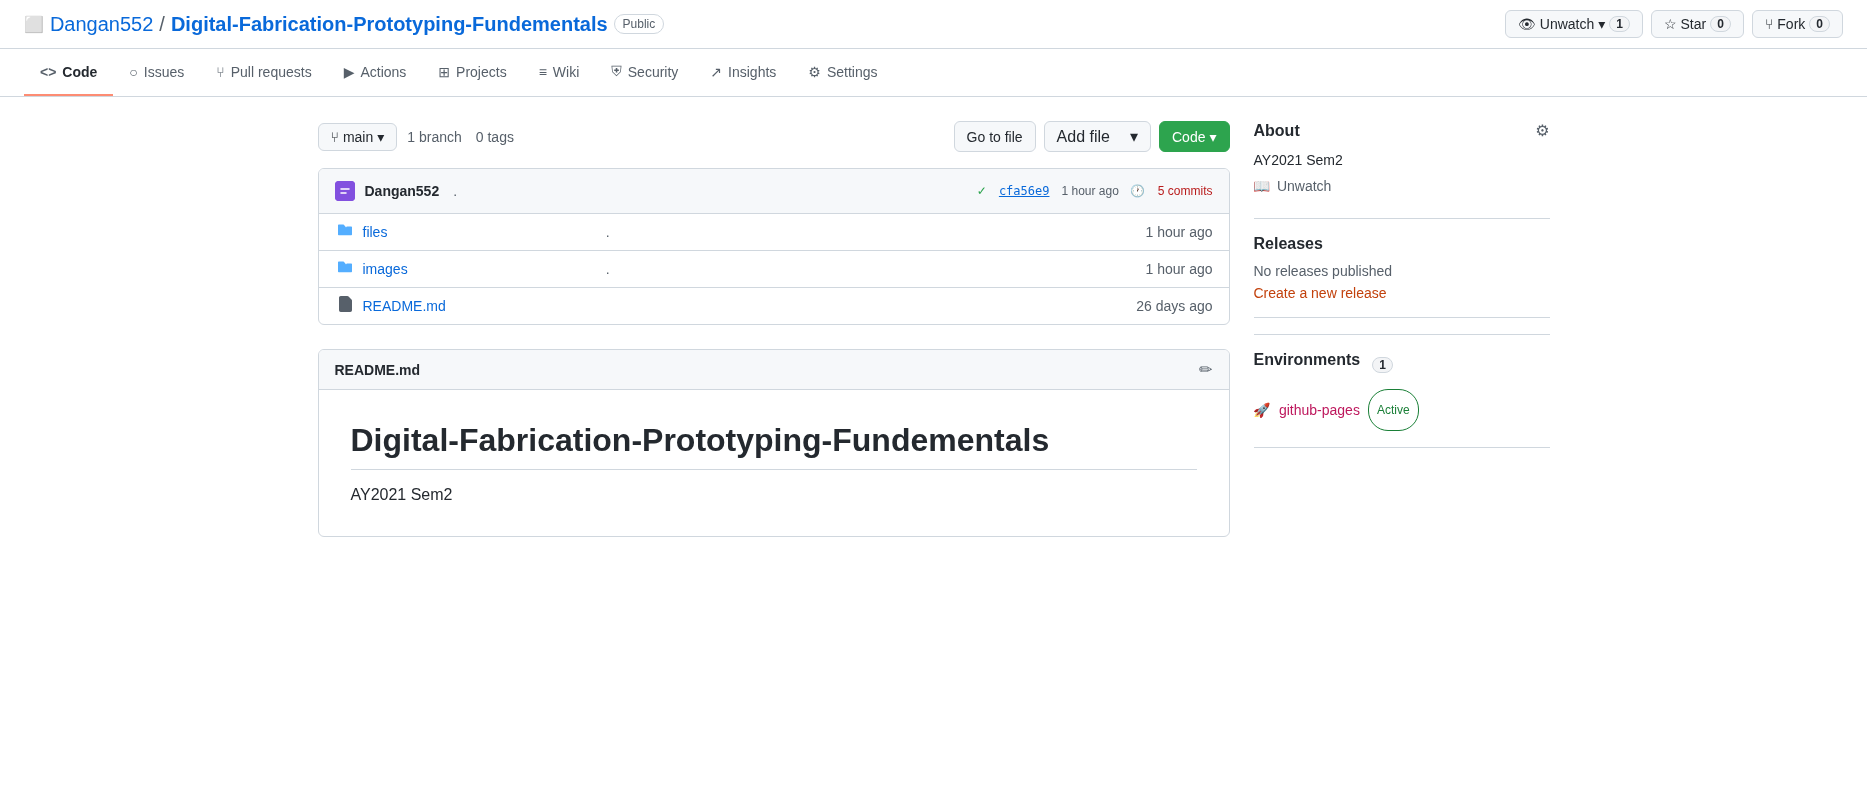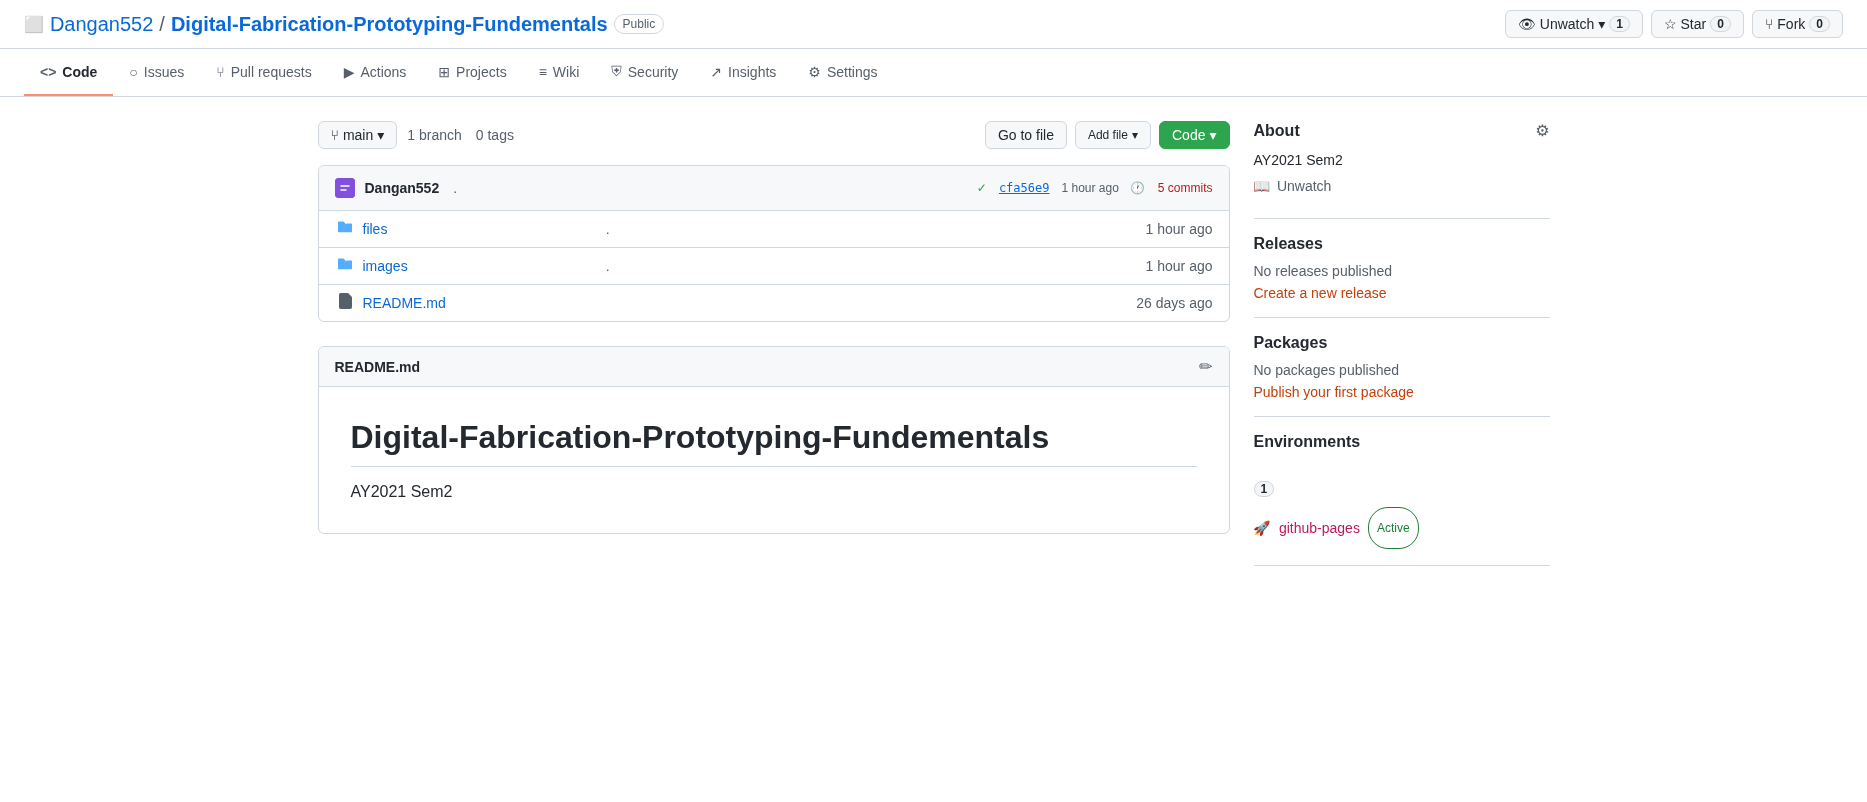--- a/index.html
+++ b/index.html
@@ -131,27 +131,27 @@
       border: 1px solid #d0d7de;
       border-radius: 6px;
       background: #f6f8fa;
       cursor: pointer;
       font-size: 14px;
       color: #24292f;
     }
     .add-file-btn {
       display: flex;
       align-items: center;
-      gap: 4px;
+      gap: 20px;
       padding: 5px 12px;
       border: 1px solid #d0d7de;
       border-radius: 6px;
       background: #f6f8fa;
       cursor: pointer;
-      font-size: 12px;
+      font-size: 16px;
       color: #24292f;
     }
     .code-btn {
       display: flex;
       align-items: center;
       gap: 4px;
       padding: 5px 12px;
       border: 1px solid #2da44e;
       border-radius: 6px;
       background: #2da44e;
@@ -246,24 +246,23 @@
       text-decoration: none;
       font-size: 14px;
       margin-bottom: 6px;
     }
     .sidebar-divider { border: none; border-top: 1px solid #d0d7de; margin: 16px 0; }
     .sidebar-section-title { font-size: 16px; font-weight: 600; margin-bottom: 10px; }
     .sidebar-text { font-size: 14px; color: #57606a; margin-bottom: 6px; }
     .sidebar-link { color: #c2410c; text-decoration: none; font-size: 14px; }
     .environments-header {
       display: flex;
-      align-items: flex-start;
-      gap: 20px;
+      align-items: center;
+      gap: 12px;
       margin-bottom: 10px;
-      flex-direction: column;
     }
     .env-count {
       background: #f3f4f6;
       border: 1px solid #d0d7de;
       border-radius: 20px;
       padding: 0 6px;
       font-size: 12px;
       font-weight: 600;
     }
     .env-item {
@@ -469,25 +468,20 @@
     <hr class="sidebar-divider">
 
     <div class="releases-section">
       <div class="sidebar-section-title">Releases</div>
       <p class="sidebar-text">No releases published</p>
       <a href="#" class="sidebar-link">Create a new release</a>
     </div>
 
     <hr class="sidebar-divider">
 
-    <div class="packages-section">
-      <div class="sidebar-section-title">Packages</div>
-      <p class="sidebar-text">No packages published</p>
-      <a href="#" class="sidebar-link">Publish your first package</a>
-    </div>
 
     <hr class="sidebar-divider">
 
     <div class="environments-section">
       <div class="environments-header">
         <span class="sidebar-section-title">Environments</span>
         <span class="env-count">1</span>
       </div>
       <div class="env-item">
         <span class="env-icon">🚀</span>

